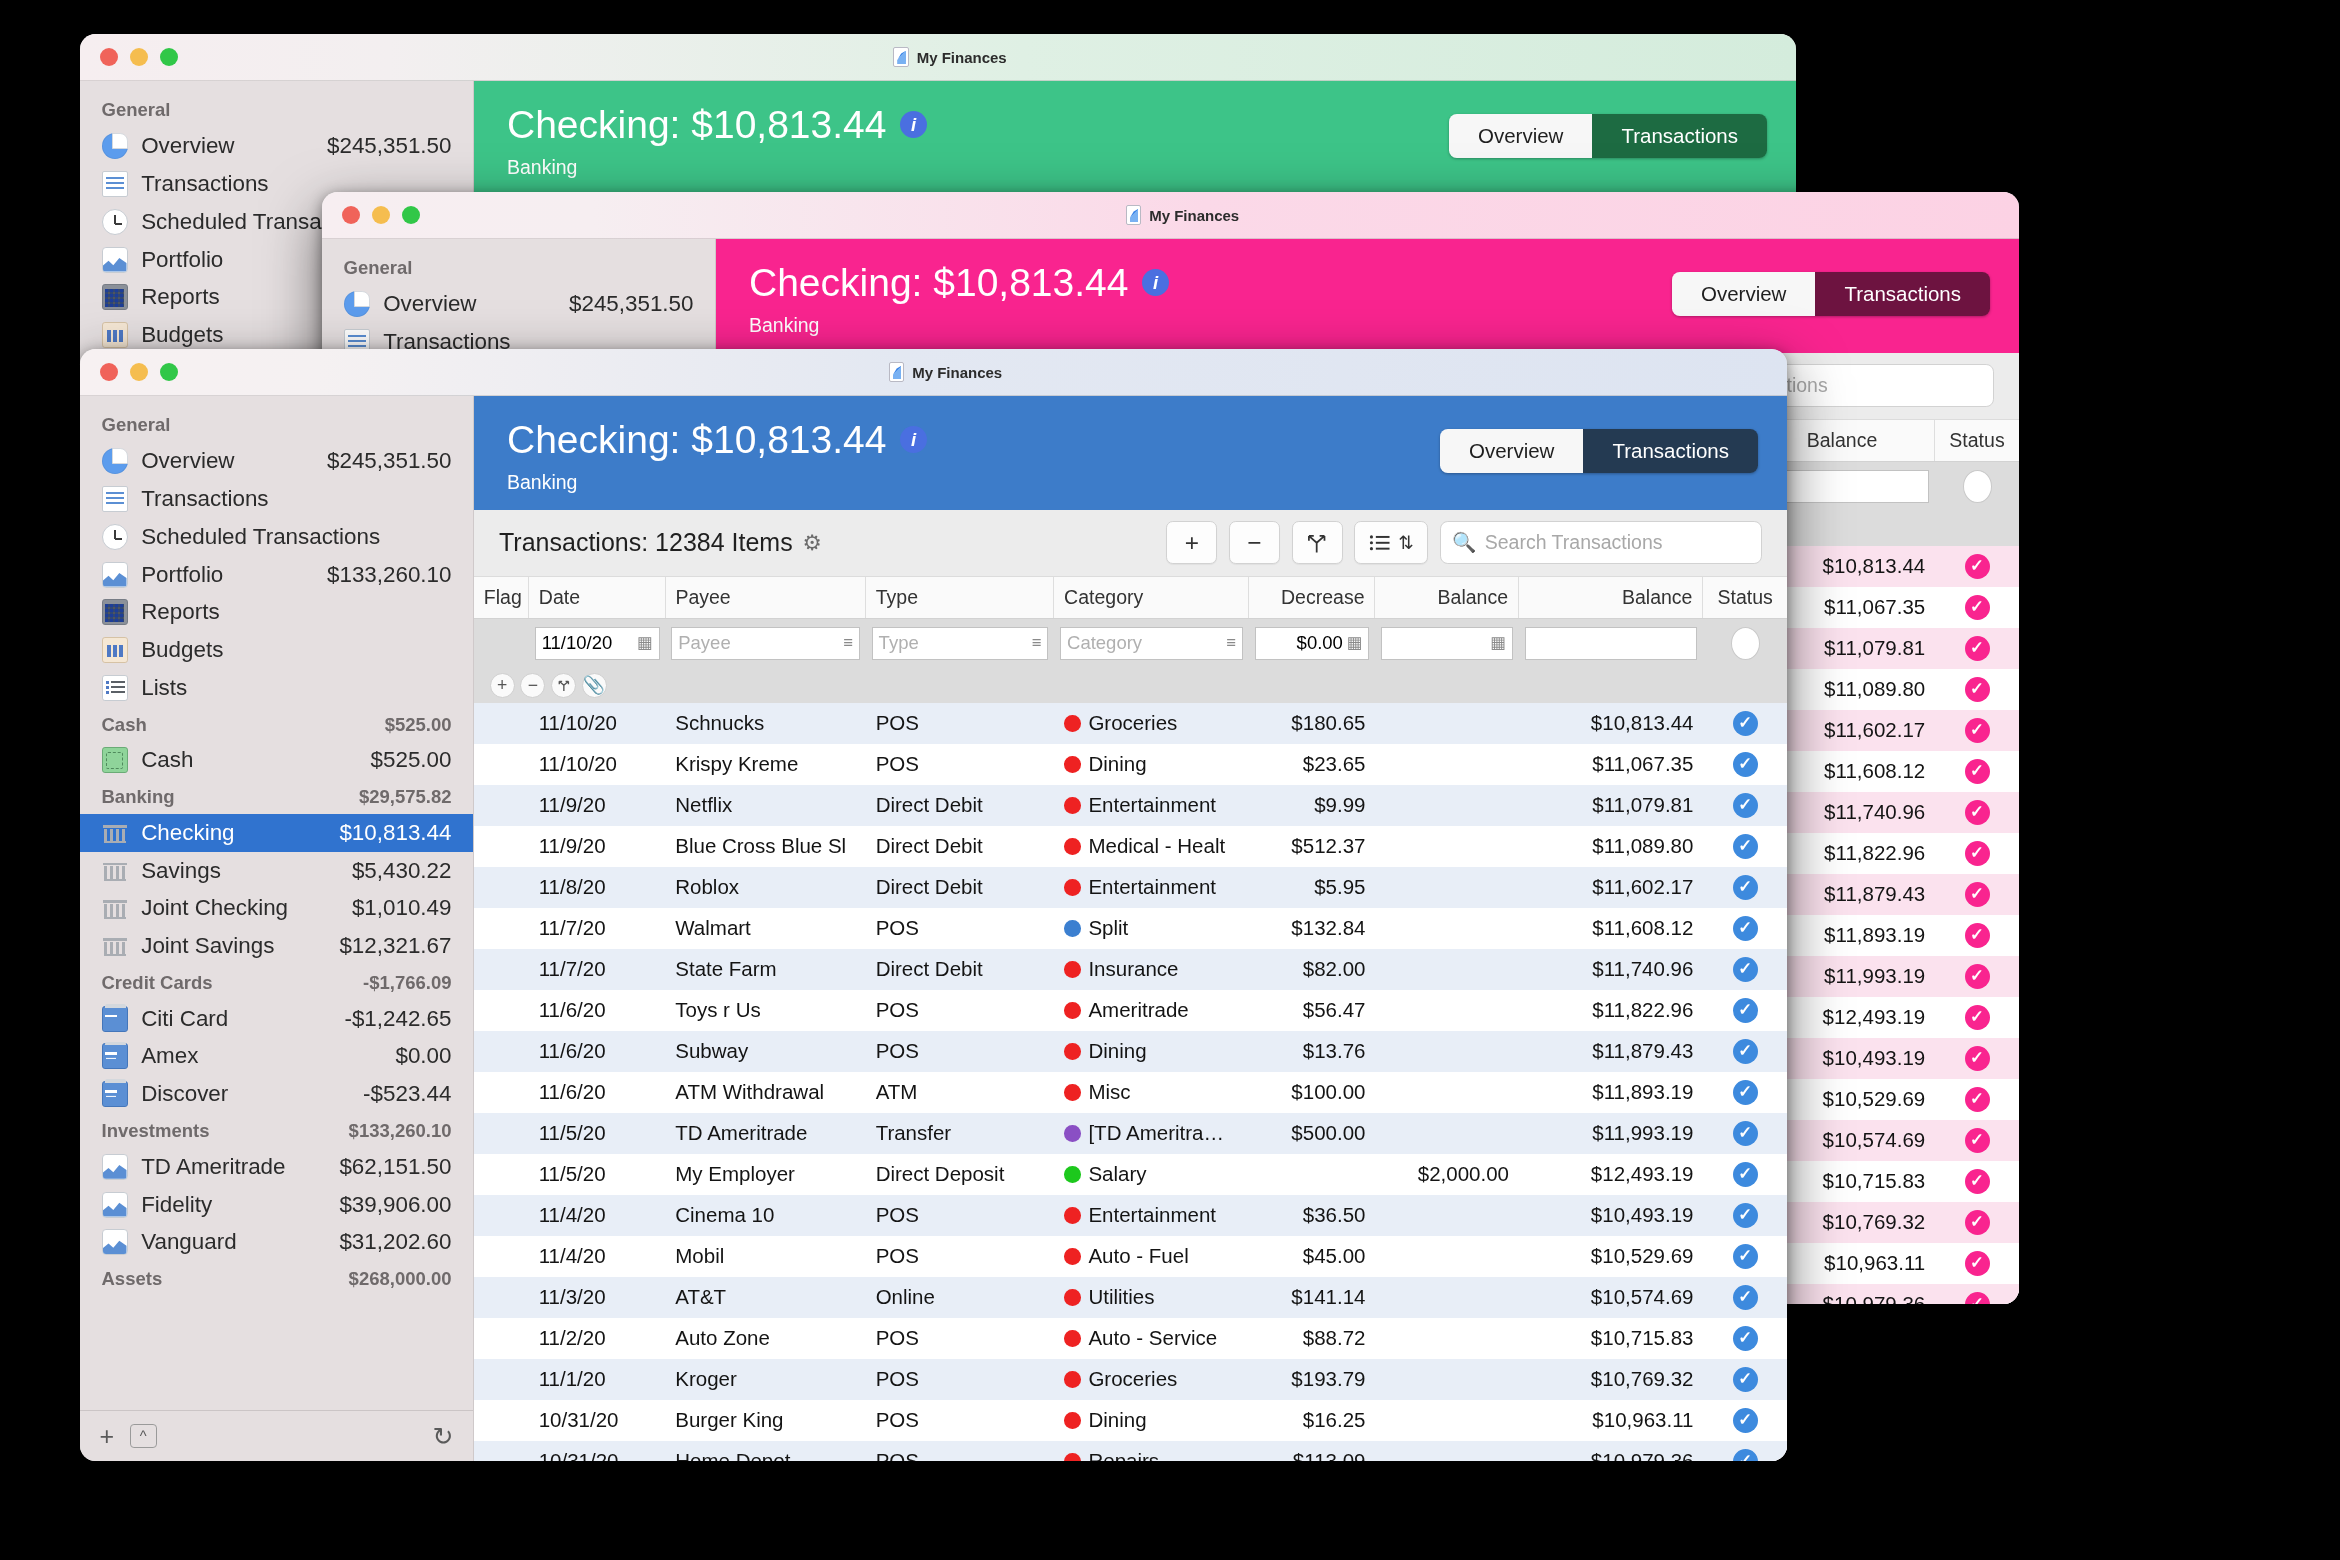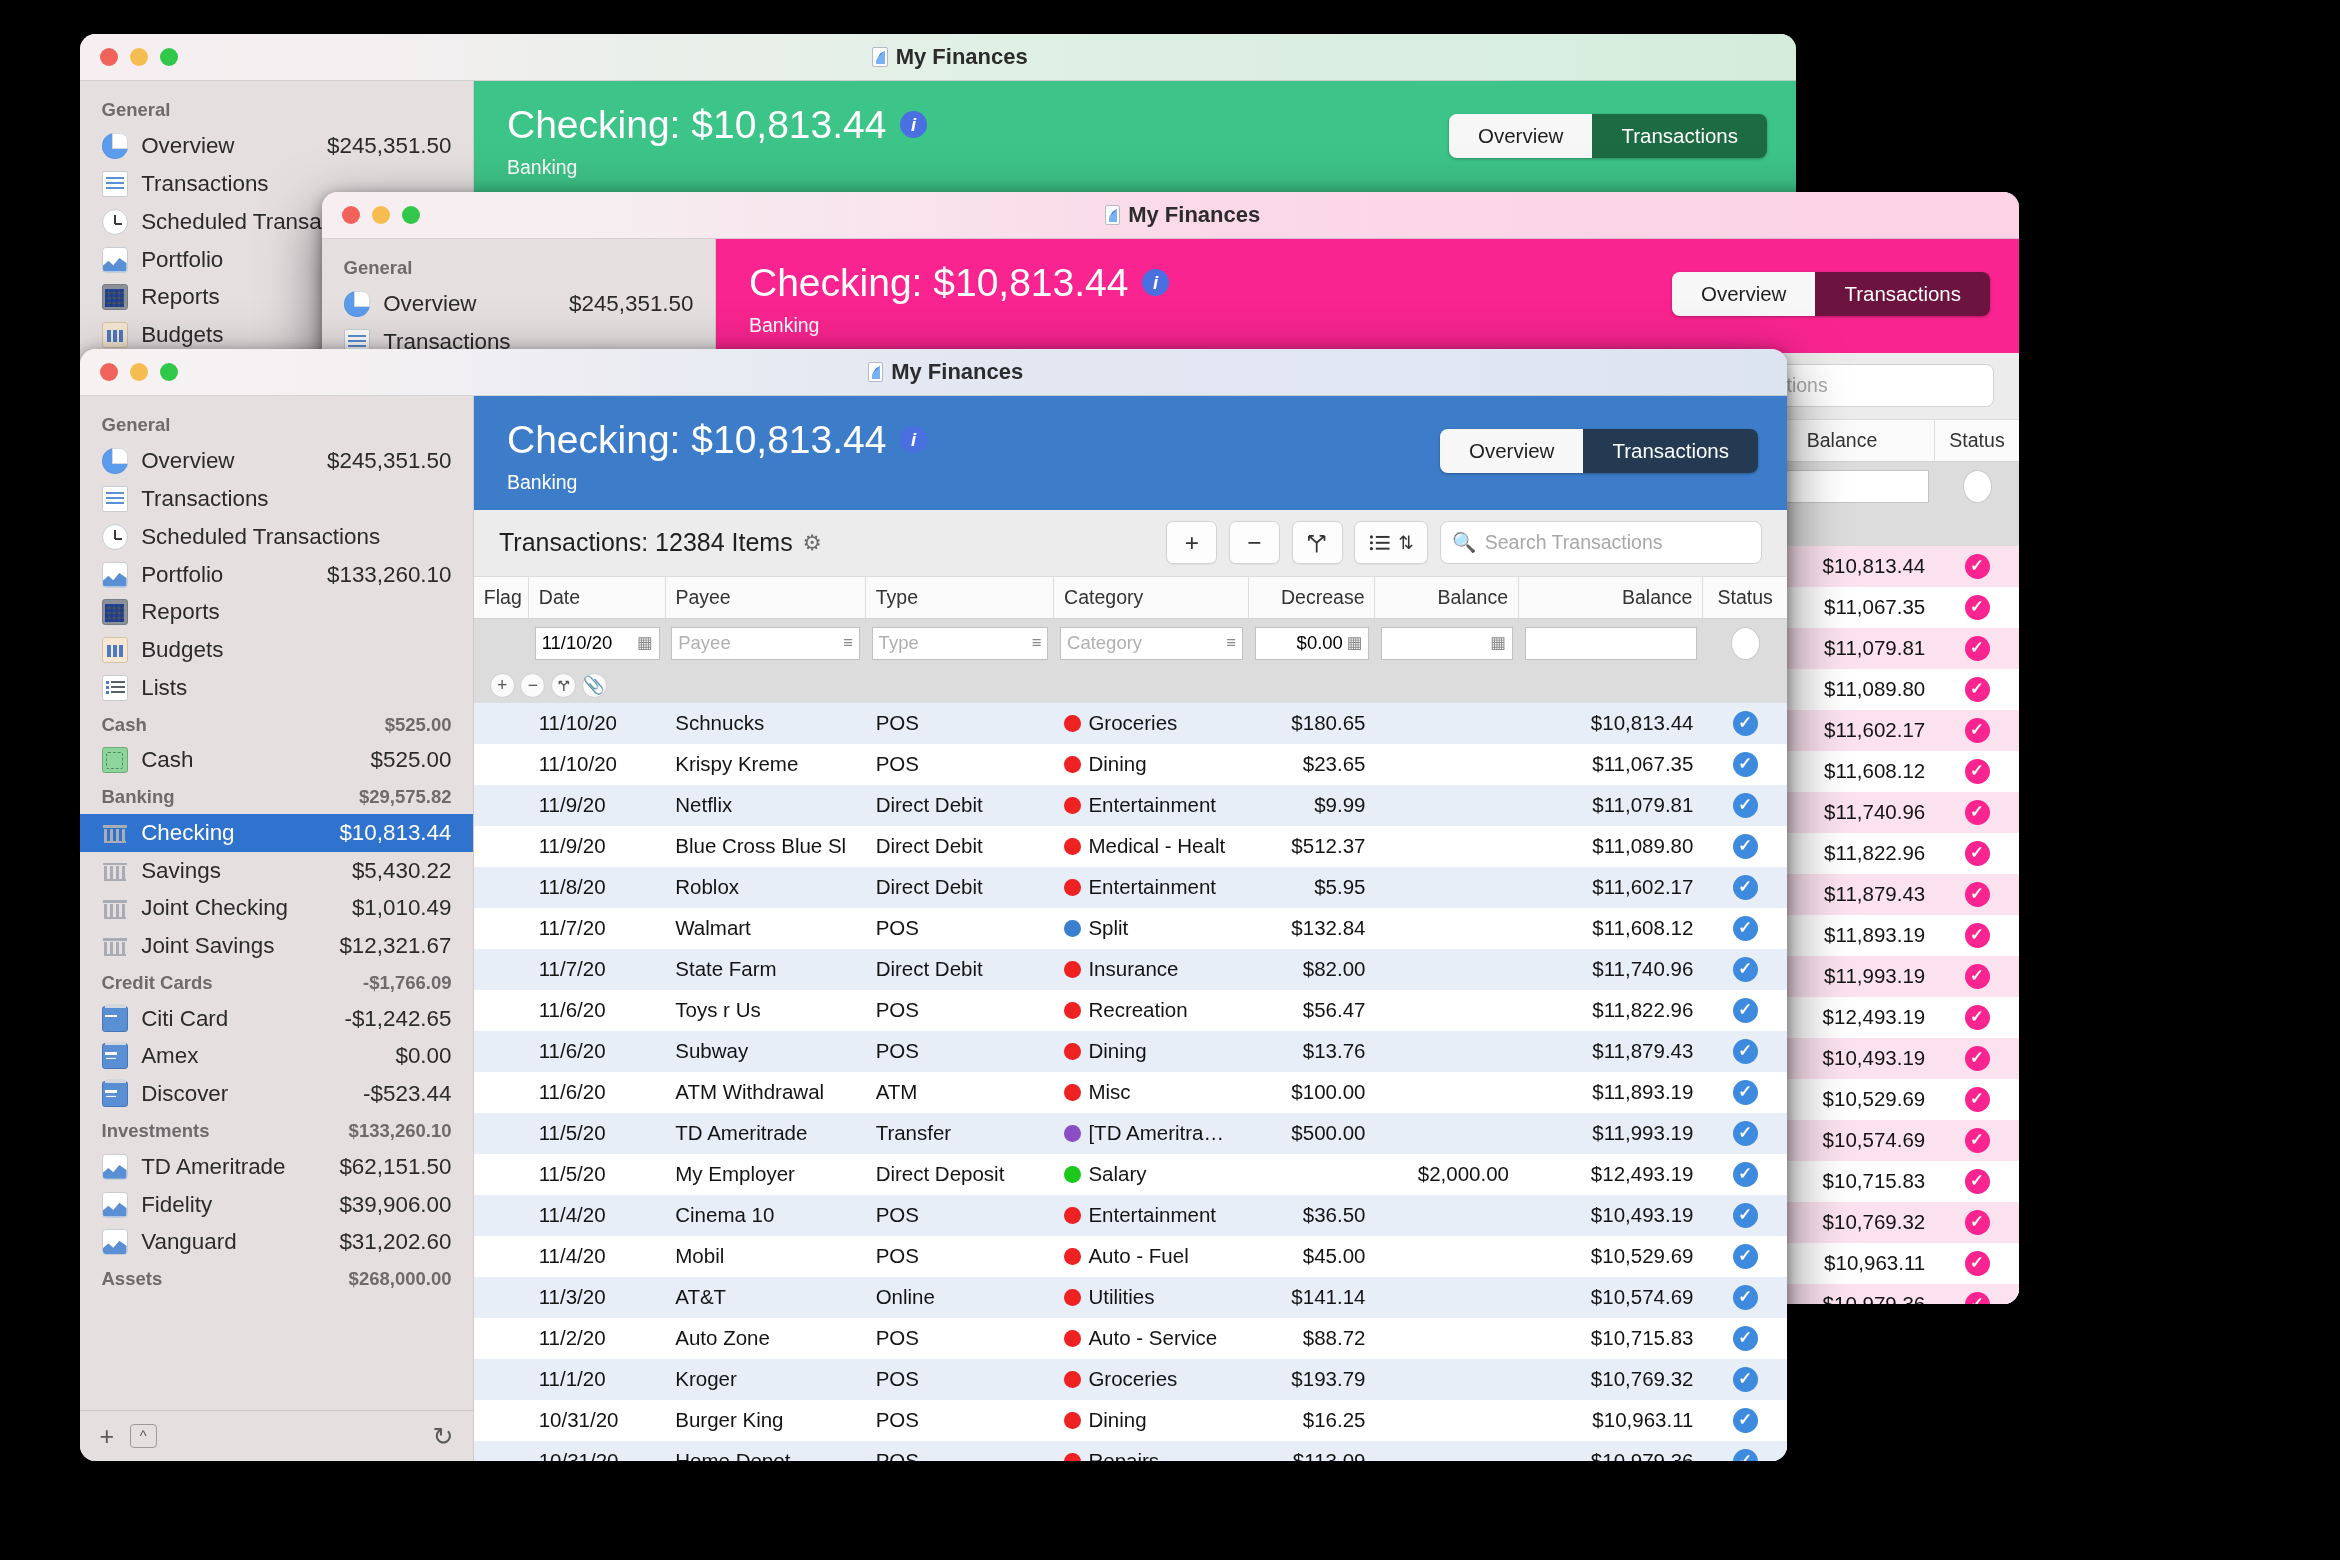--- a/index.html
+++ b/index.html
@@ -27,21 +27,21 @@
   }
   .lights { display: flex; gap: 11.7px; padding-left: 19.5px; }
   .light { width: 18.5px; height: 18.5px; border-radius: 50%; }
   .l-red { background: #f0635a; }
   .l-yellow { background: #f5bd4f; }
   .l-green { background: #31c748; }
   .title-center {
     position: absolute; left: 0; right: 0; top: 0; bottom: 0;
     display: flex; align-items: center; justify-content: center;
     gap: 7.8px;
-    font-size: 22px; font-weight: bold; color: #2c2c2c; margin-left: 24px;
+    font-size: 15px; font-weight: bold; color: #2c2c2c; margin-left: 24px;
   }
   .doc-icon {
     width: 15.6px; height: 20.5px; background: #ffffff;
     border: 1px solid #b9b9c4; border-radius: 2px;
     position: relative; flex: none;
   }
   .doc-icon::after {
     content: ""; position: absolute; left: 2.9px; top: 2.9px;
     width: 8.8px; height: 13.7px;
     background: linear-gradient(135deg,#3f87e8 40%, #79b1f2 40%);
@@ -1062,21 +1062,21 @@
                 <span class="check" style="background: rgb(61, 138, 222);">✓</span>
               </div>
             </div>
             <div class="trow">
               <div class="c-flag"></div>
               <div class="c-date">11/6/20</div>
               <div class="c-payee clip">Toys r Us</div>
               <div class="c-type clip">POS</div>
               <div class="c-cat cat-cell">
                 <span class="dot" style="background: rgb(238, 34, 34);"></span>
-                <span>Recreation</span>
+                <span>Ameritrade</span>
               </div>
               <div class="c-dec">$56.47</div>
               <div class="c-inc"></div>
               <div class="c-bal">$11,822.96</div>
               <div class="c-status">
                 <span class="check" style="background: rgb(61, 138, 222);">✓</span>
               </div>
             </div>
             <div class="trow alt">
               <div class="c-flag"></div>

